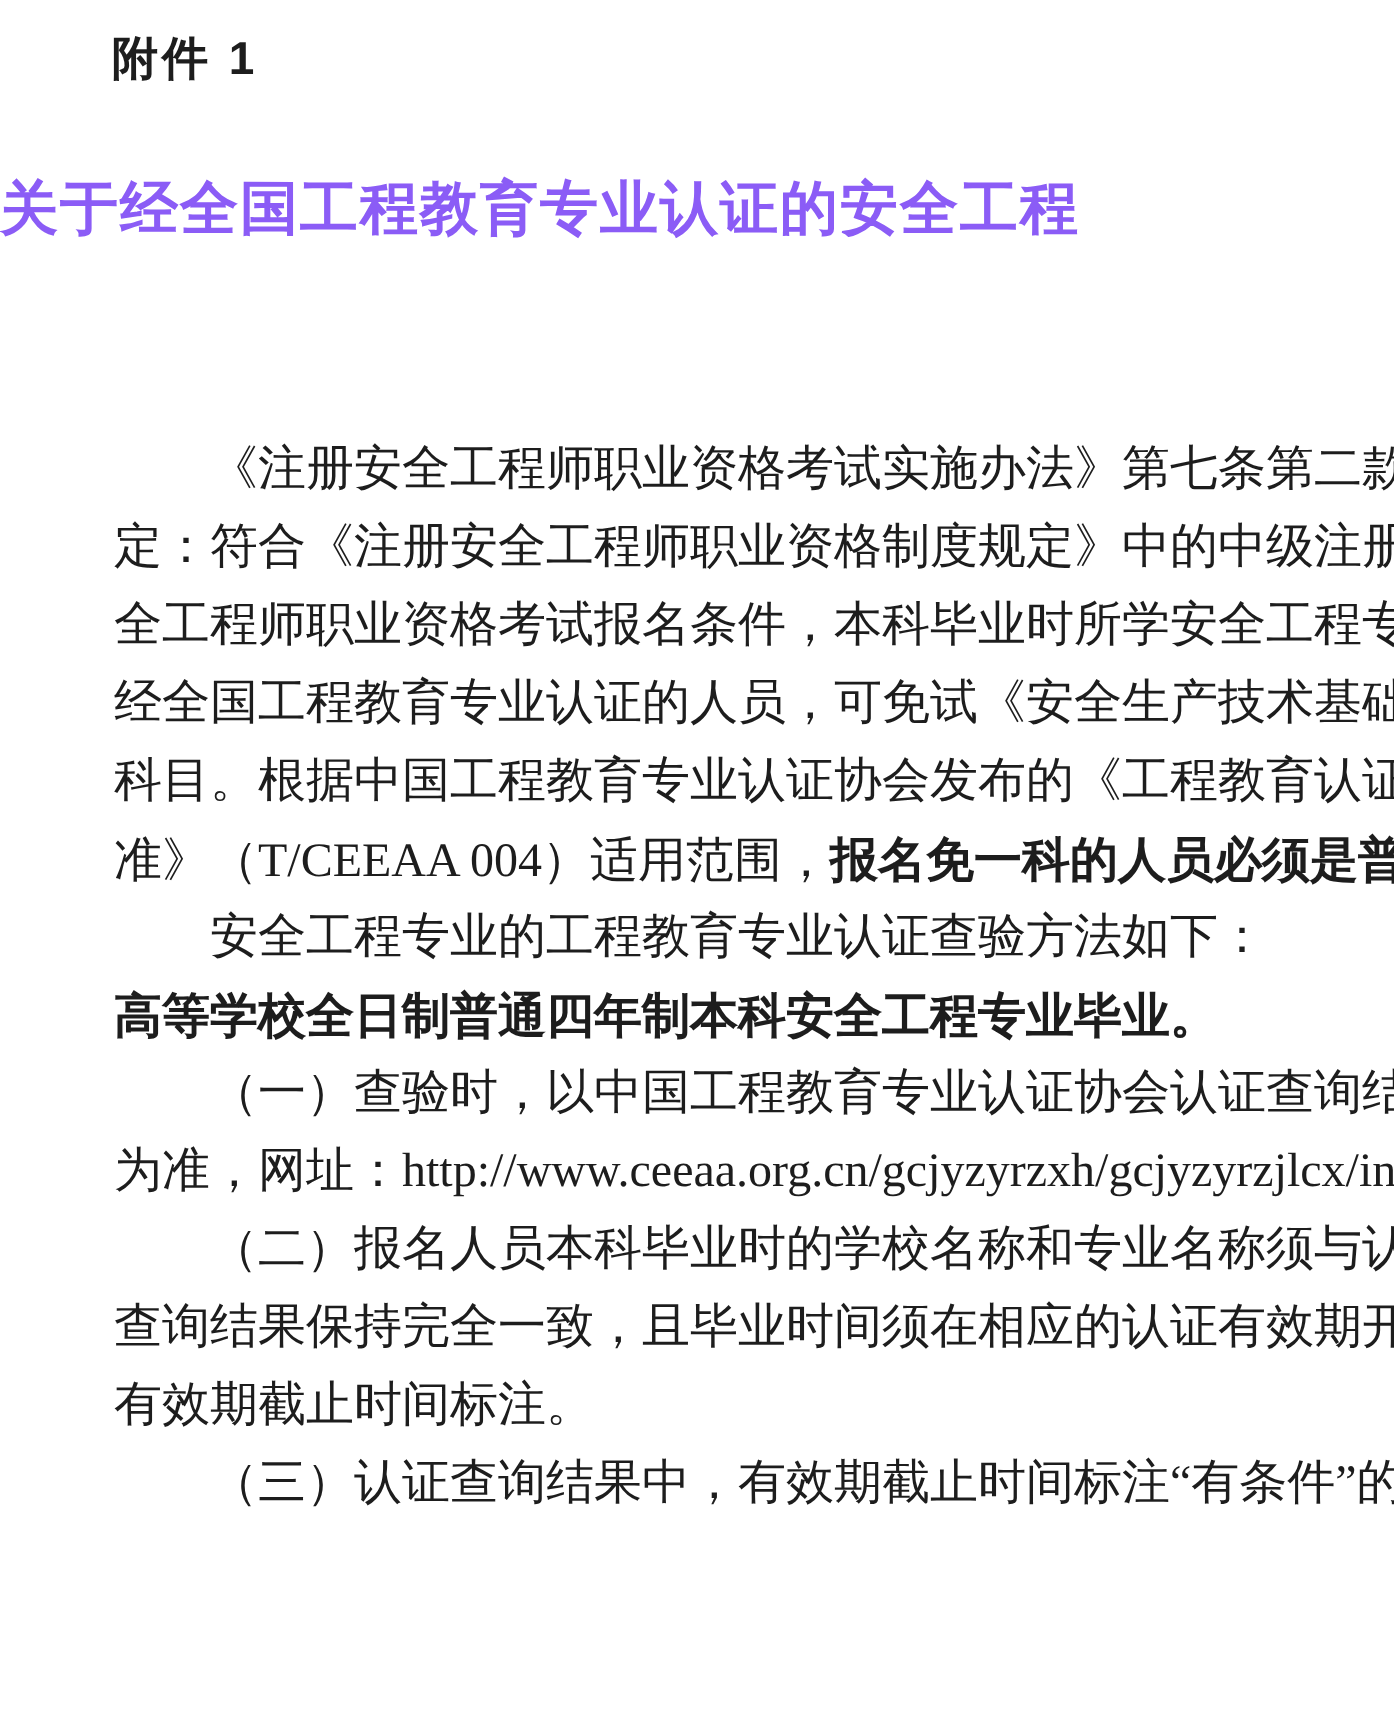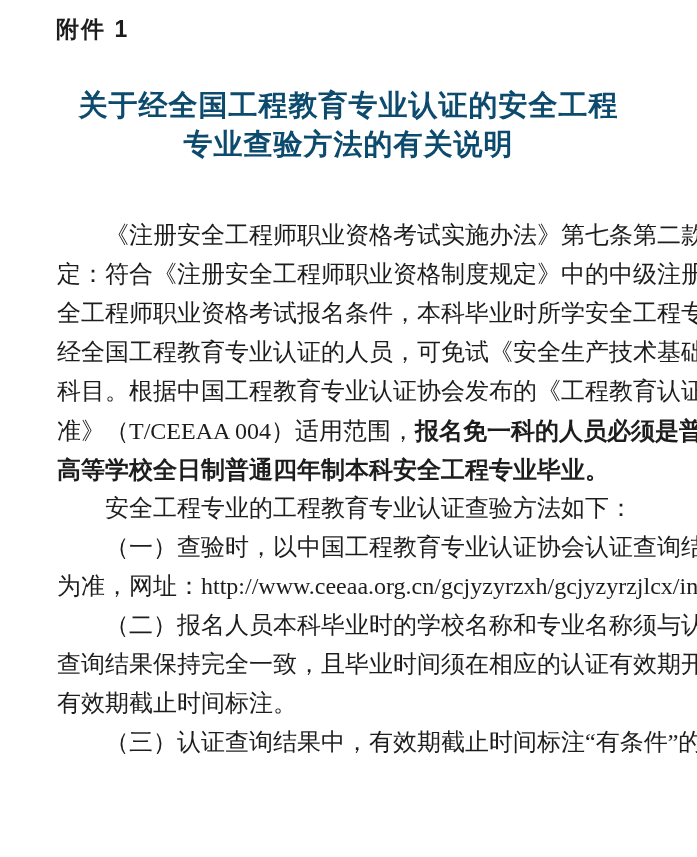--- a/index.html
+++ b/index.html
@@ -24,26 +24,25 @@
     font-weight: 700;
     letter-spacing: 2px;
     font-family: "Liberation Sans", sans-serif;
   }
   .doc-title {
     position: absolute;
     top: 86px;
     left: 0;
     right: 0;
     margin: 0;
-    text-align: center;
     font-size: 29px;
     line-height: 39px;
     font-weight: 700;
     letter-spacing: 1px;
-    color: #0c4a6e;
+    color: #8b5cf6;
   }
   .title-line { display: block; }
   .body-text {
     position: absolute;
     left: 57px;
     top: 216px;
     width: 612px;
     font-size: 24px;
     line-height: 39px;
   }
@@ -59,32 +58,31 @@
   }
 </style>
 </head>
 <body>
 
 <div class="page" style="color: rgb(29, 29, 29); background: rgb(255, 255, 255);">
   <div class="attachment-label">附件 1</div>
 
   <h1 class="doc-title">
     <span class="title-line">关于经全国工程教育专业认证的安全工程</span>
-    <span class="title-line">专业查验方法的有关说明</span>
   </h1>
 
   <div class="body-text" id="body-text">
       <div class="line indent"><span class="seg">《注册安全工程师职业资格考试实施办法》第七条第二款规</span></div>
       <div class="line"><span class="seg">定：符合《注册安全工程师职业资格制度规定》中的中级注册安</span></div>
       <div class="line"><span class="seg">全工程师职业资格考试报名条件，本科毕业时所学安全工程专业</span></div>
       <div class="line"><span class="seg">经全国工程教育专业认证的人员，可免试《安全生产技术基础》</span></div>
       <div class="line"><span class="seg">科目。根据中国工程教育专业认证协会发布的《工程教育认证标</span></div>
       <div class="line"><span class="seg">准》（T/CEEAA 004）适用范围，</span><span class="seg bold">报名免一科的人员必须是普通</span></div>
+      <div class="line indent"><span class="seg">安全工程专业的工程教育专业认证查验方法如下：</span></div>
       <div class="line"><span class="seg bold">高等学校全日制普通四年制本科安全工程专业毕业。</span></div>
-      <div class="line indent"><span class="seg">安全工程专业的工程教育专业认证查验方法如下：</span></div>
       <div class="line indent"><span class="seg">（一）查验时，以中国工程教育专业认证协会认证查询结果</span></div>
       <div class="line"><span class="seg">为准，网址：http://www.ceeaa.org.cn/gcjyzyrzxh/gcjyzyrzjlcx/inde</span></div>
       <div class="line indent"><span class="seg">（二）报名人员本科毕业时的学校名称和专业名称须与认证</span></div>
       <div class="line"><span class="seg">查询结果保持完全一致，且毕业时间须在相应的认证有效期开始</span></div>
       <div class="line"><span class="seg">有效期截止时间标注。</span></div>
       <div class="line indent"><span class="seg">（三）认证查询结果中，有效期截止时间标注“有条件”的，</span></div>
     </div>
 </div>
 
 </body></html>

